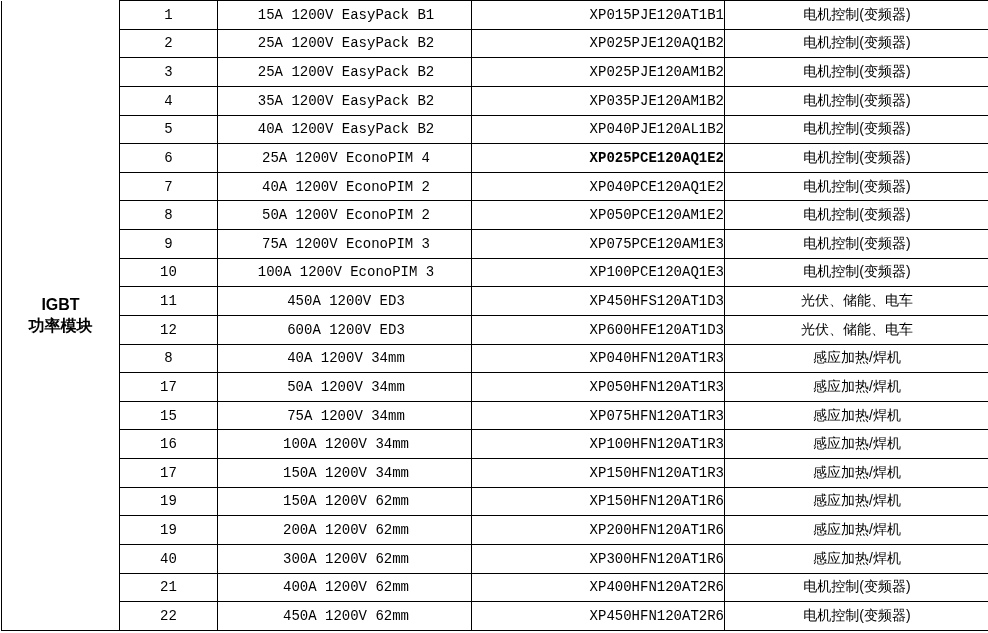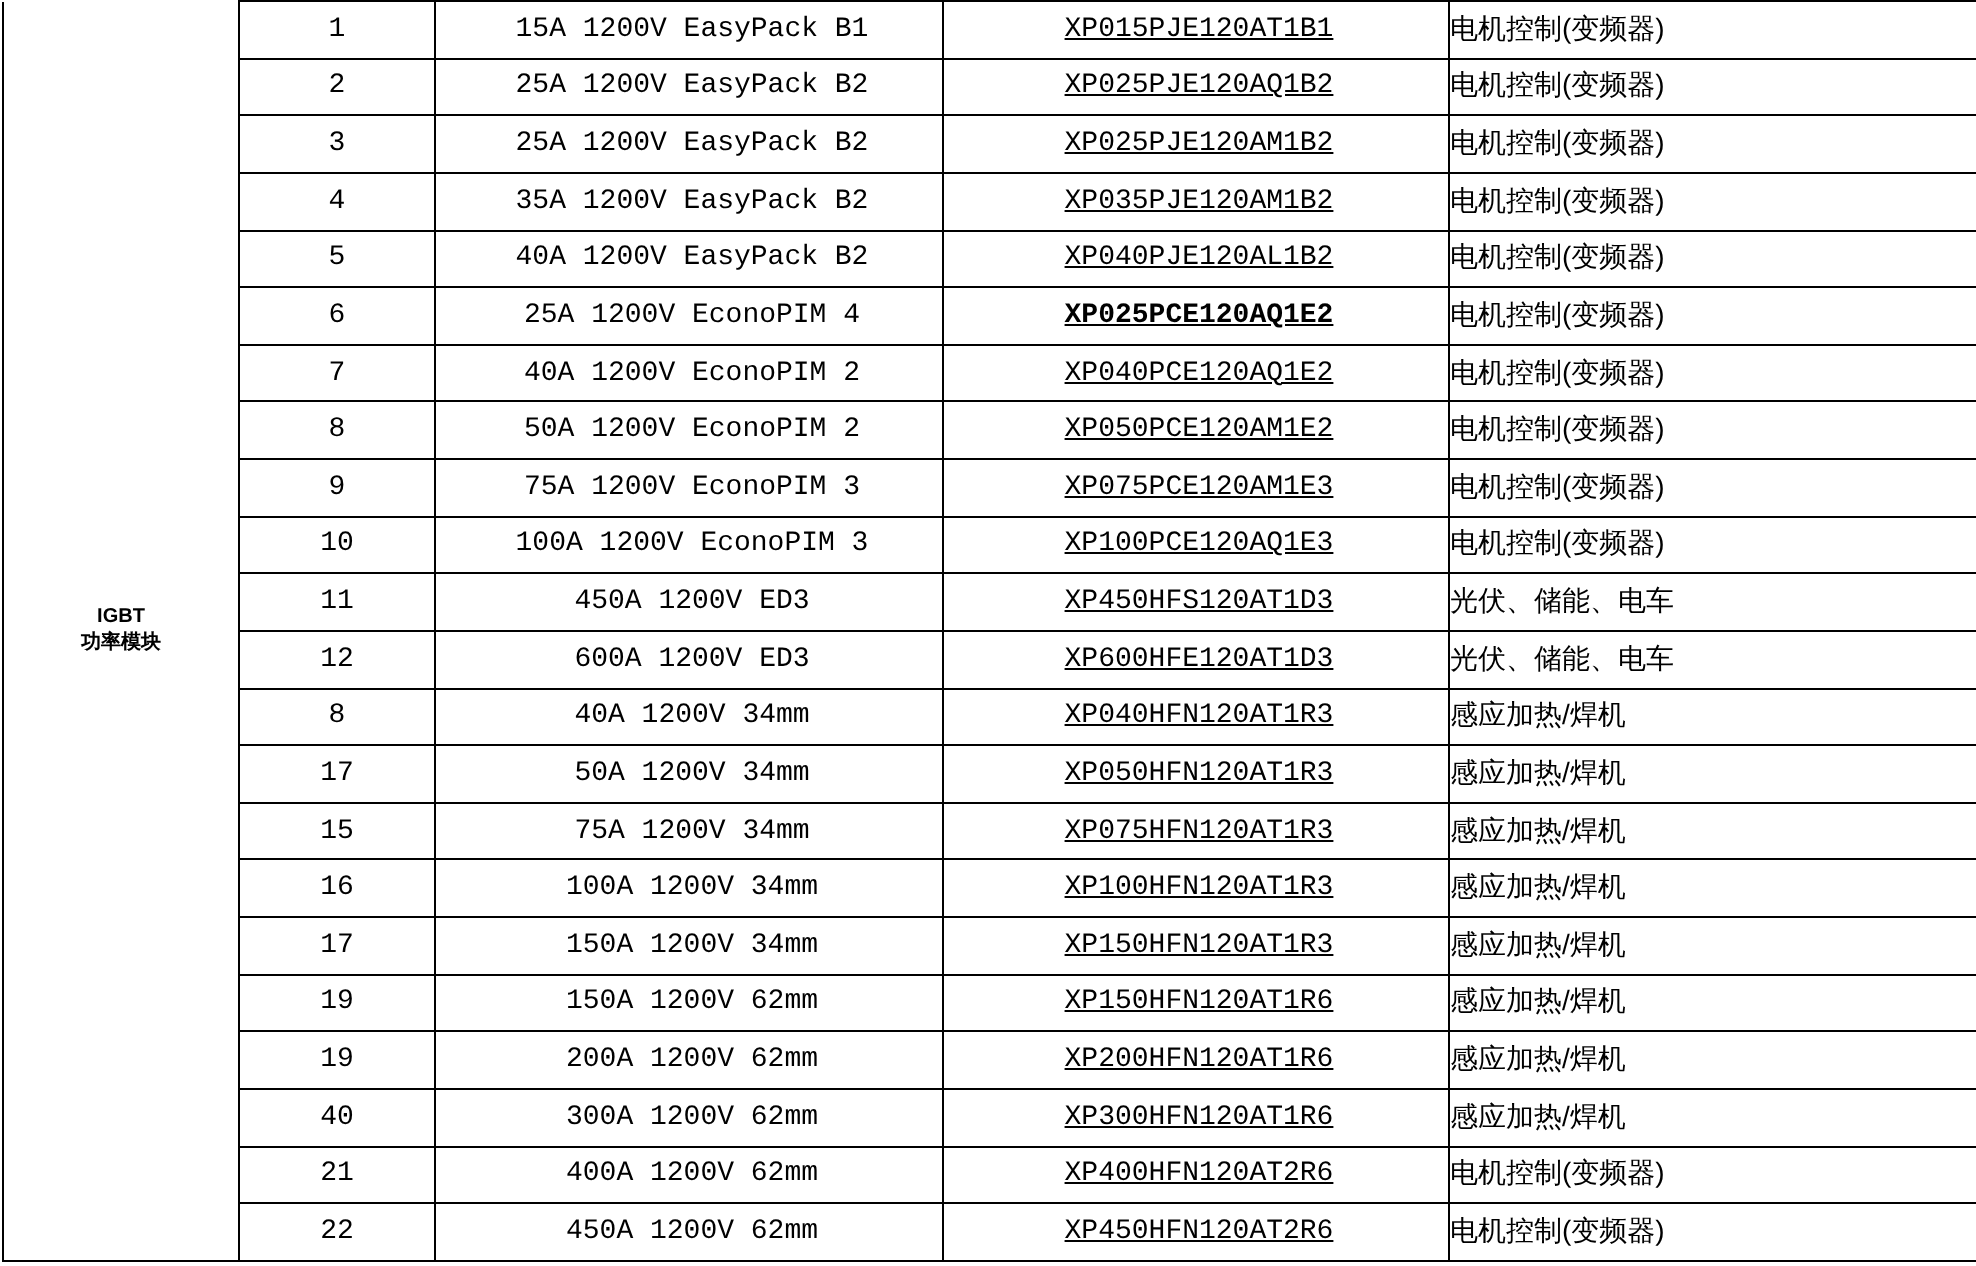--- a/index.html
+++ b/index.html
@@ -27,28 +27,28 @@
     padding: 0;
     overflow: hidden;
     white-space: nowrap;
     vertical-align: middle;
   }
   td.cat {
     border-top: none;
     font-weight: bold;
     text-align: center;
     font-family: "Liberation Sans", "DejaVu Sans", sans-serif;
-    font-size: 10px;
+    font-size: 16px;
     line-height: 1.35;
   }
   td.col-num  { text-align: center; }
   td.col-spec { text-align: center; padding-left: 3px; }
-  td.col-part { text-align: center; padding-left: 3px; text-decoration: underline; }
+  td.col-part { text-align: right; padding-left: 3px; }
   td.col-app  {
-    text-align: left;
+    text-align: center;
     font-family: "Liberation Sans", "DejaVu Sans", sans-serif;
   }
   td.bold { font-weight: bold; }
 </style>
 </head>
 <body>
 
 <table>
   <colgroup>
     <col style="width:118px">

